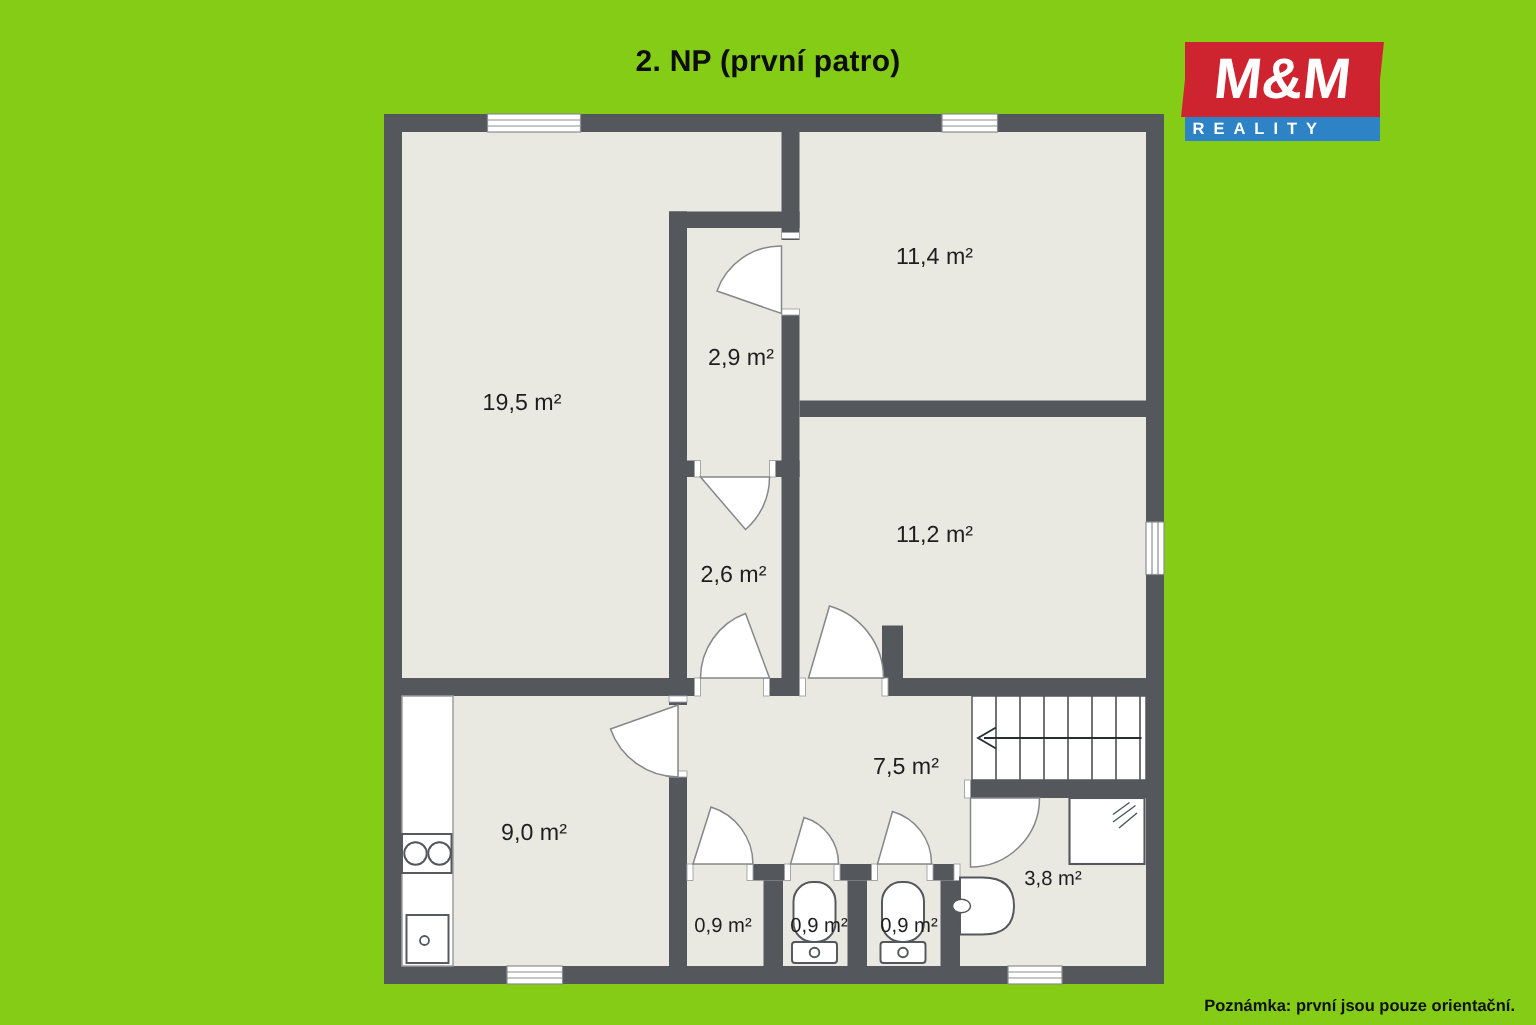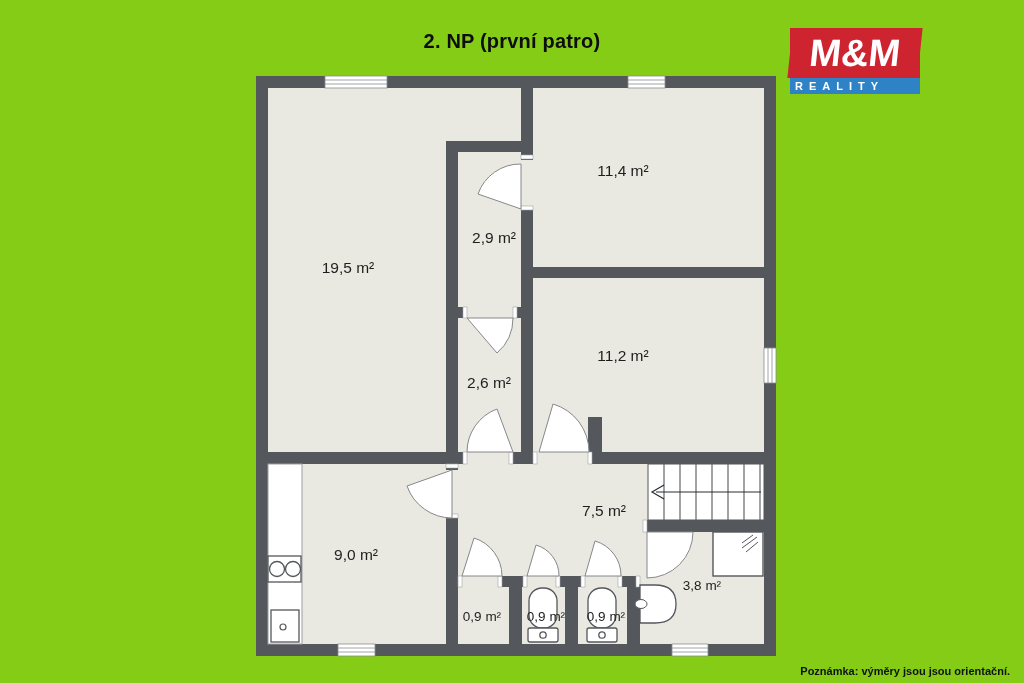--- a/index.html
+++ b/index.html
@@ -175,14 +175,14 @@
       <text class="roomlabel" x="489" y="388">2,6 m²</text>
       <text class="roomlabel" x="604" y="516">7,5 m²</text>
       <text class="roomlabel" x="356" y="560">9,0 m²</text>
       <text class="roomlabel-small" x="482" y="621">0,9 m²</text>
       <text class="roomlabel-small" x="546" y="621">0,9 m²</text>
       <text class="roomlabel-small" x="606" y="621">0,9 m²</text>
       <text class="roomlabel-small" x="702" y="590">3,8 m²</text>
     </g>
   </svg>
 
-  <div class="note">Poznámka: výměry jsou jsou orientační.</div>
+  <div class="note">Poznámka: první jsou pouze orientační.</div>
 </div>
 
 </body></html>

